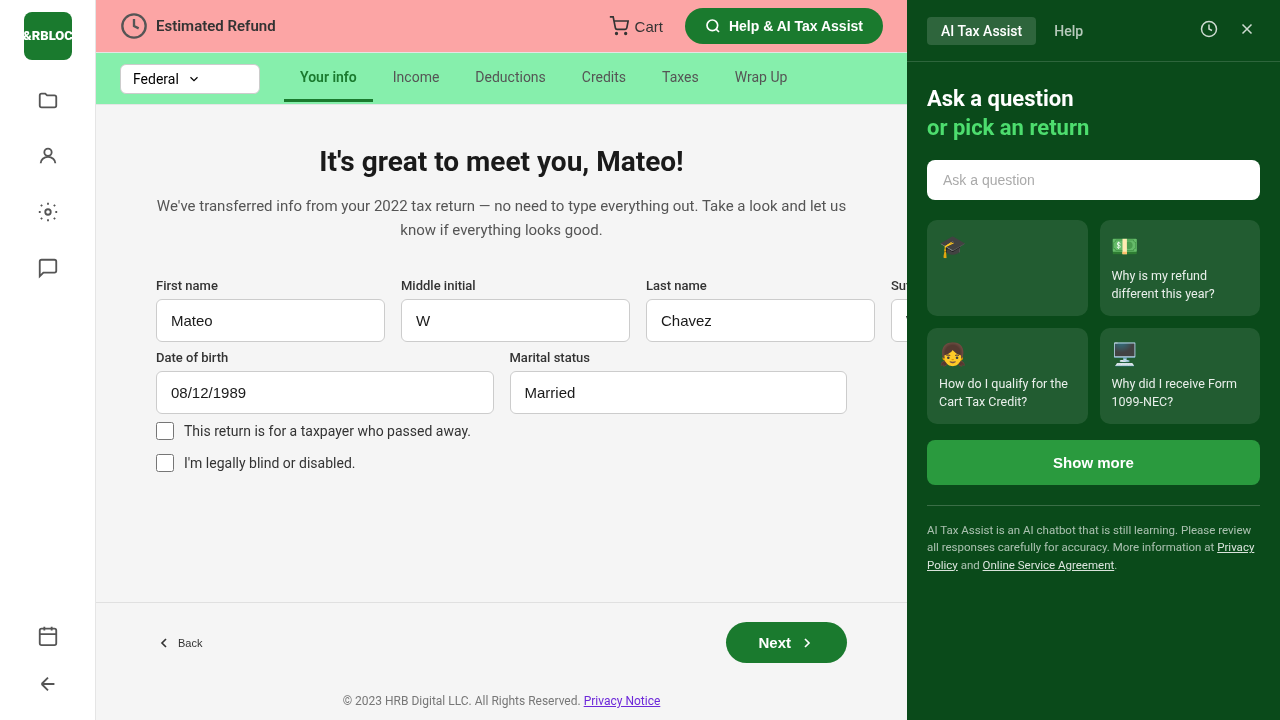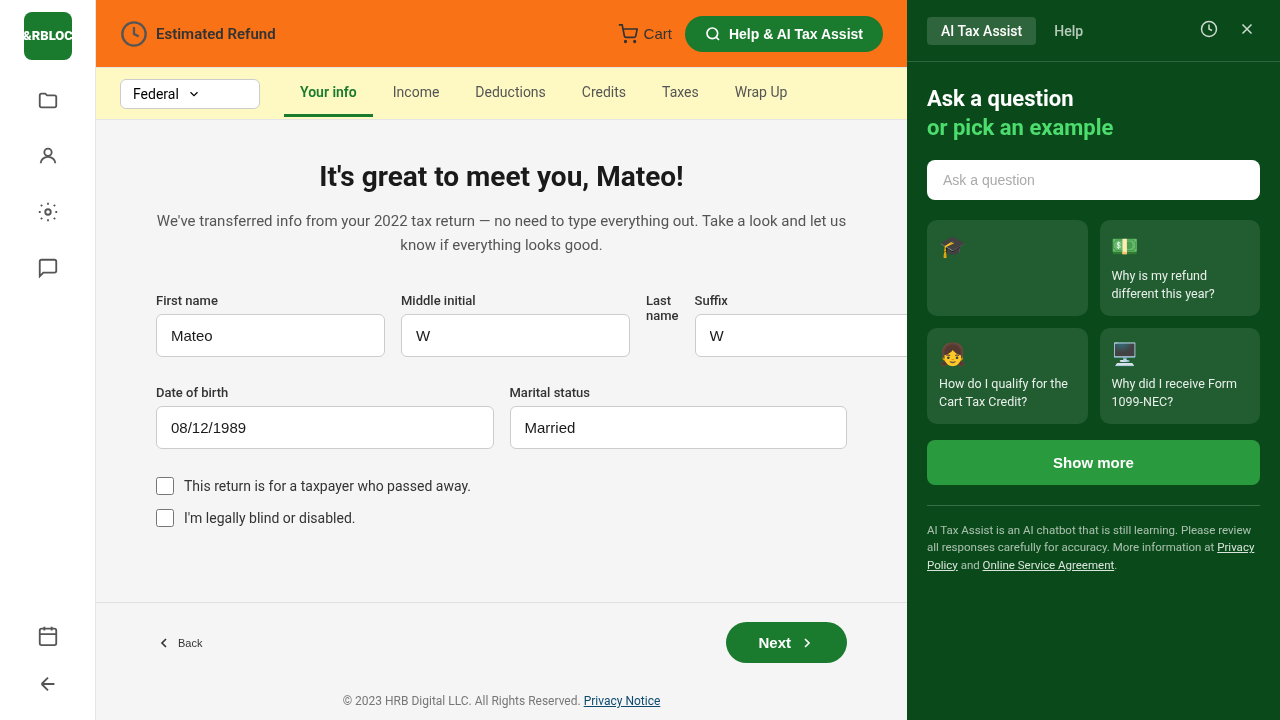--- a/index.html
+++ b/index.html
@@ -51,27 +51,27 @@
     .main-wrapper {
       flex: 1;
       display: flex;
       flex-direction: column;
       background: #f5f5f5;
       overflow: hidden;
     }
 
     
     .top-header {
-      background: #f97316;
+      background: #fca5a5;
       display: flex;
       align-items: center;
       padding: 0 24px;
-      height: 68px;
+      height: 53px;
       border-bottom: 1px solid #e5e5e5;
-      gap: 13px;
+      gap: 22px;
     }
     .estimated-refund {
       display: flex;
       align-items: center;
       gap: 8px;
       color: #333;
       font-weight: 600;
       font-size: 15px;
     }
     .estimated-refund .refund-icon {
@@ -100,21 +100,21 @@
       font-size: 14px;
       font-weight: 600;
       display: flex;
       align-items: center;
       gap: 8px;
       cursor: pointer;
     }
 
     
     .nav-tabs {
-      background: #fef9c3;
+      background: #86efac;
       display: flex;
       align-items: center;
       padding: 0 24px;
       height: 52px;
       border-bottom: 1px solid #e5e5e5;
       gap: 4px;
     }
     .federal-select {
       border: 1px solid #ccc;
       border-radius: 6px;
@@ -161,21 +161,21 @@
       color: #555;
       text-align: center;
       line-height: 1.6;
       margin-bottom: 36px;
     }
 
     
     .form-row {
       display: flex;
       gap: 16px;
-      margin-bottom: 28px;
+      margin-bottom: 8px;
     }
     .form-group {
       display: flex;
       flex-direction: column;
       gap: 6px;
     }
     .form-group label {
       font-size: 13px;
       font-weight: 500;
       color: #333;
@@ -251,21 +251,21 @@
       align-items: center;
       gap: 8px;
     }
     .footer-text {
       font-size: 12px;
       color: #777;
       text-align: center;
       padding: 12px;
       background: #f5f5f5;
     }
-    .footer-text a { color: #0c4a6e; text-decoration: underline; }
+    .footer-text a { color: #6d28d9; text-decoration: underline; }
 
     
     .right-panel {
       width: 373px;
       background: #0a4a1a;
       color: white;
       display: flex;
       flex-direction: column;
       padding: 0;
       overflow-y: auto;
@@ -496,20 +496,21 @@
         <div class="form-group fg-first">
           <label>First name</label>
           <input type="text" value="Mateo" style="">
         </div>
         <div class="form-group fg-middle">
           <label>Middle initial</label>
           <input type="text" value="W" style="">
         </div>
         <div class="form-group fg-last">
           <label>Last name</label>
+          <input type="text" value="Chavez" style="">
         </div>
         <div class="form-group fg-suffix">
           <label>Suffix</label>
           <input type="text" value="W" style="">
         </div>
       </div>
 
       <div class="form-row">
         <div class="form-group fg-dob">
           <label>Date of birth</label>
@@ -573,21 +574,21 @@
       <button class="panel-icon-btn">
         <svg width="18" height="18" viewBox="0 0 24 24" fill="none" stroke="currentColor" stroke-width="2">
             <path d="M18 6L6 18M6 6l12 12"></path>
           </svg>
       </button>
     </div>
   </div>
 
   <div class="right-panel-body">
     <div class="panel-heading">Ask a question</div>
-    <div class="panel-subheading">or pick an example</div>
+    <div class="panel-subheading">or pick an return</div>
 
     <input type="text" class="panel-search" placeholder="Ask a question" style="">
 
     <div class="example-cards">
       <div class="example-card">
         <div class="card-icon">🎓</div>
       </div>
       <div class="example-card">
         <div class="card-icon">💵</div>
         <div class="card-text">Why is my refund different this year?</div>

